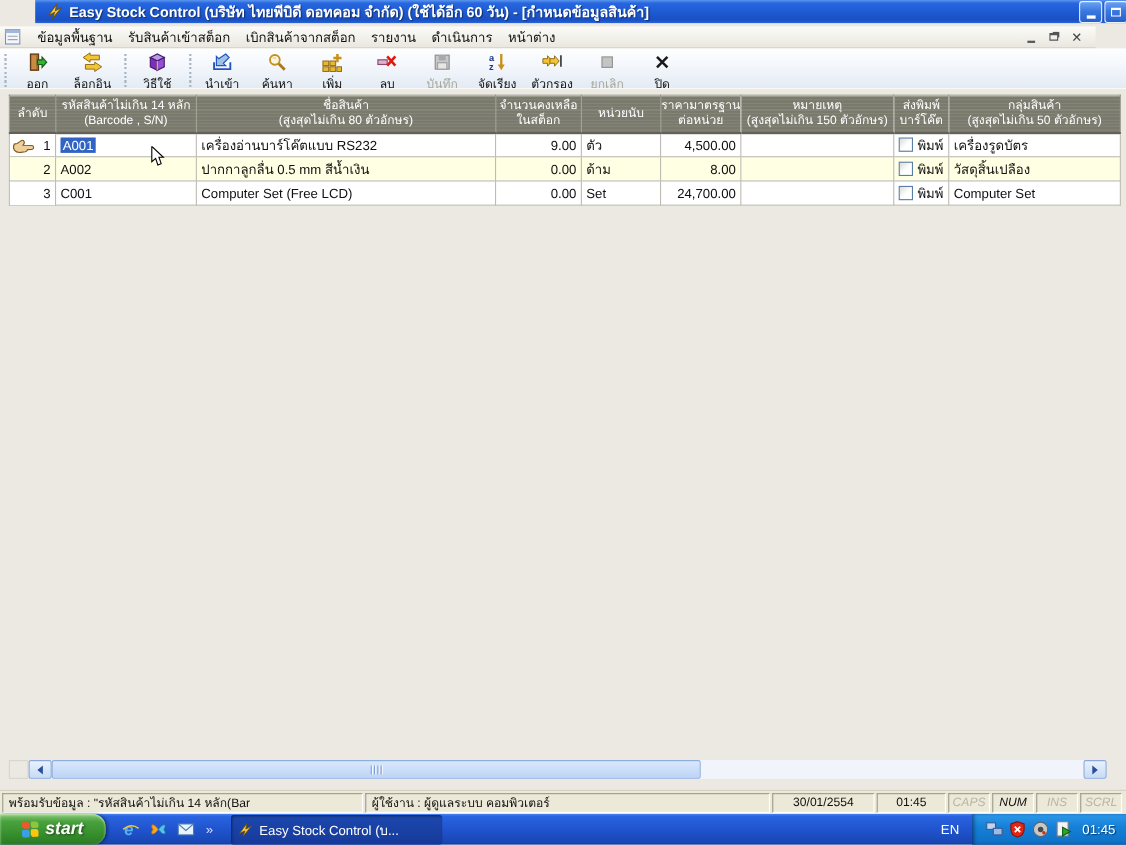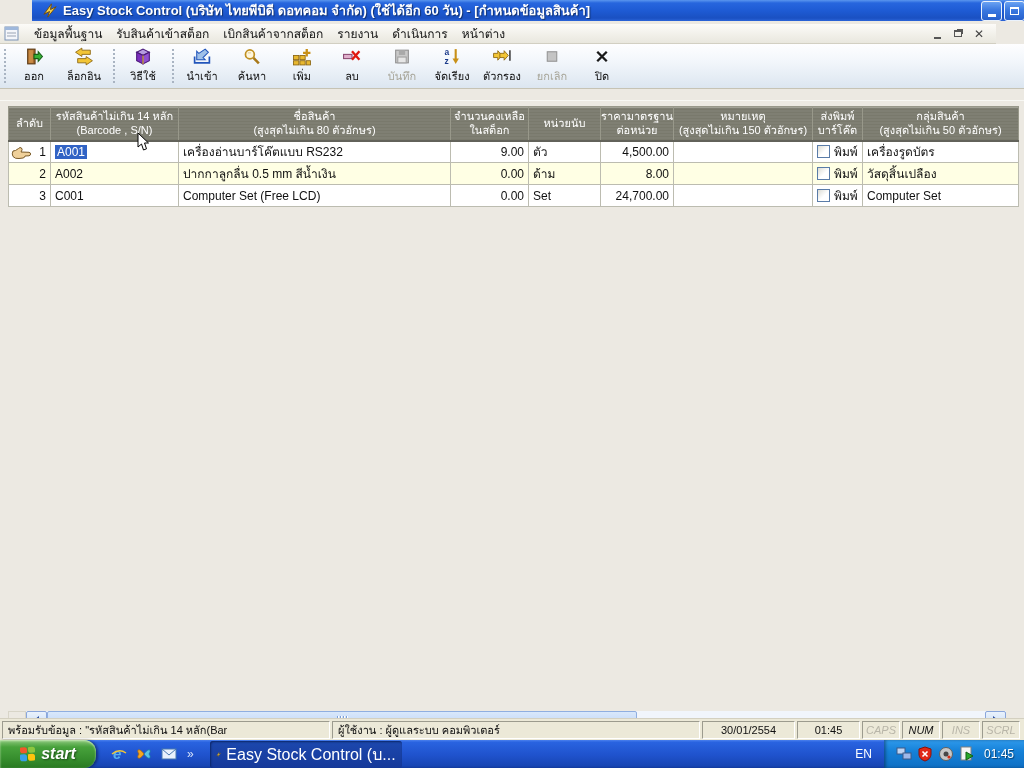--- a/index.html
+++ b/index.html
@@ -38,21 +38,21 @@
     background:linear-gradient(180deg,#FEFEFF 0%,#F2F6FB 40%,#DCE6F0 100%);
     border-bottom:1px solid #C6C3B4; display:flex; align-items:stretch; padding:2px 0; }
   .tgrip { width:5px; margin:3px 2px; background:repeating-linear-gradient(180deg,#A9B4C2 0 2px,transparent 2px 4px); background-size:2px 100%; background-repeat:repeat-y; background-position:center; }
   .tool-btn { width:50px; display:flex; flex-direction:column; align-items:center; justify-content:center; gap:1px; border:1px solid transparent; border-radius:2px; }
   .tool-btn .ticon { width:20px; height:20px; }
   .tool-btn .tlabel { font-size:11px; color:#101010; white-space:nowrap; }
   .tool-btn.disabled .tlabel { color:#A8A69A; }
   .tool-btn.disabled { pointer-events:none; }
 
   
-  .client { position:absolute; left:0; top:100px; width:1024px; height:629px; background:#ECE9E2; border-top:1px solid #F8F8F4; }
+  .client { position:absolute; left:0; top:80px; width:1024px; height:629px; background:#ECE9E2; border-top:1px solid #F8F8F4; }
 
   
   table.grid { position:absolute; left:8px; top:5px; width:1010px; border-collapse:collapse; table-layout:fixed; background:#fff; }
   table.grid td, table.grid th { overflow:hidden; white-space:nowrap; }
   th.hcell { height:34px; background:repeating-linear-gradient(180deg,#85857A 0 1px,#79796C 1px 3px); color:#fff; font-weight:normal; font-size:11px; border:1px solid #98988A; border-bottom:2px solid #62625A; text-align:center; vertical-align:middle; line-height:1.3; box-shadow:inset 0 1px 0 #A2A296; }
   td.dcell { height:22px; border:1px solid #BCBCB0; font-size:12px; color:#101010; padding:0 4px; background:#fff; vertical-align:middle; }
   tr.alt td.dcell { background:#FFFFE4; }
   td.num { text-align:right; position:relative; }
   td.rt { text-align:right; }
   .hand { position:absolute; left:2px; top:3px; width:20px; height:15px; }
@@ -86,21 +86,21 @@
     box-shadow:inset 0 1px 2px #C8E8B8, 2px 0 3px rgba(0,0,0,.4);
     display:flex; align-items:center; justify-content:center; gap:5px; }
   .start-label { color:#fff; font-weight:bold; font-style:italic; font-size:16px; text-shadow:1px 1px 2px #1E4A18; }
   .winflag { width:16px; height:15px; display:grid; grid-template-columns:7px 7px; grid-template-rows:6px 7px; gap:1px; transform:skewY(-4deg); }
   .winflag span { border-radius:1px 3px 1px 3px; }
   .qlaunch { display:flex; align-items:center; gap:7px; padding:0 8px 0 14px; }
   .ql-icon { width:18px; height:18px; display:flex; align-items:center; justify-content:center; }
   .chev { color:#D8E4FA; font-size:12px; padding:0 2px; }
   .task-btn { height:27px; width:192px; margin-left:6px; border-radius:3px;
     background:linear-gradient(180deg,#1C48AE,#16399A); box-shadow:inset 1px 1px 2px #0C2668;
-    display:flex; align-items:center; gap:5px; padding:0 6px; color:#fff; font-size:16px; white-space:nowrap; overflow:hidden; }
+    display:flex; align-items:center; gap:5px; padding:0 6px; color:#fff; font-size:12px; white-space:nowrap; overflow:hidden; }
   .tray-spacer { flex:1; }
   .lang { color:#fff; font-size:12px; padding:0 12px; }
   .tray { height:28px; display:flex; align-items:center; gap:5px; padding:0 10px 0 12px;
     background:linear-gradient(180deg,#2F9AEC 0%,#1581D8 40%,#0E6FC4 100%); box-shadow:inset 2px 0 3px rgba(0,0,20,.35); }
   .tray-ico { width:16px; height:16px; }
   .clock { color:#fff; font-size:12px; margin-left:4px; text-shadow:1px 1px 1px #084070; }
 
   
   .cursor { position:absolute; left:137px; top:133px; width:14px; height:20px; z-index:50; }
 </style>

